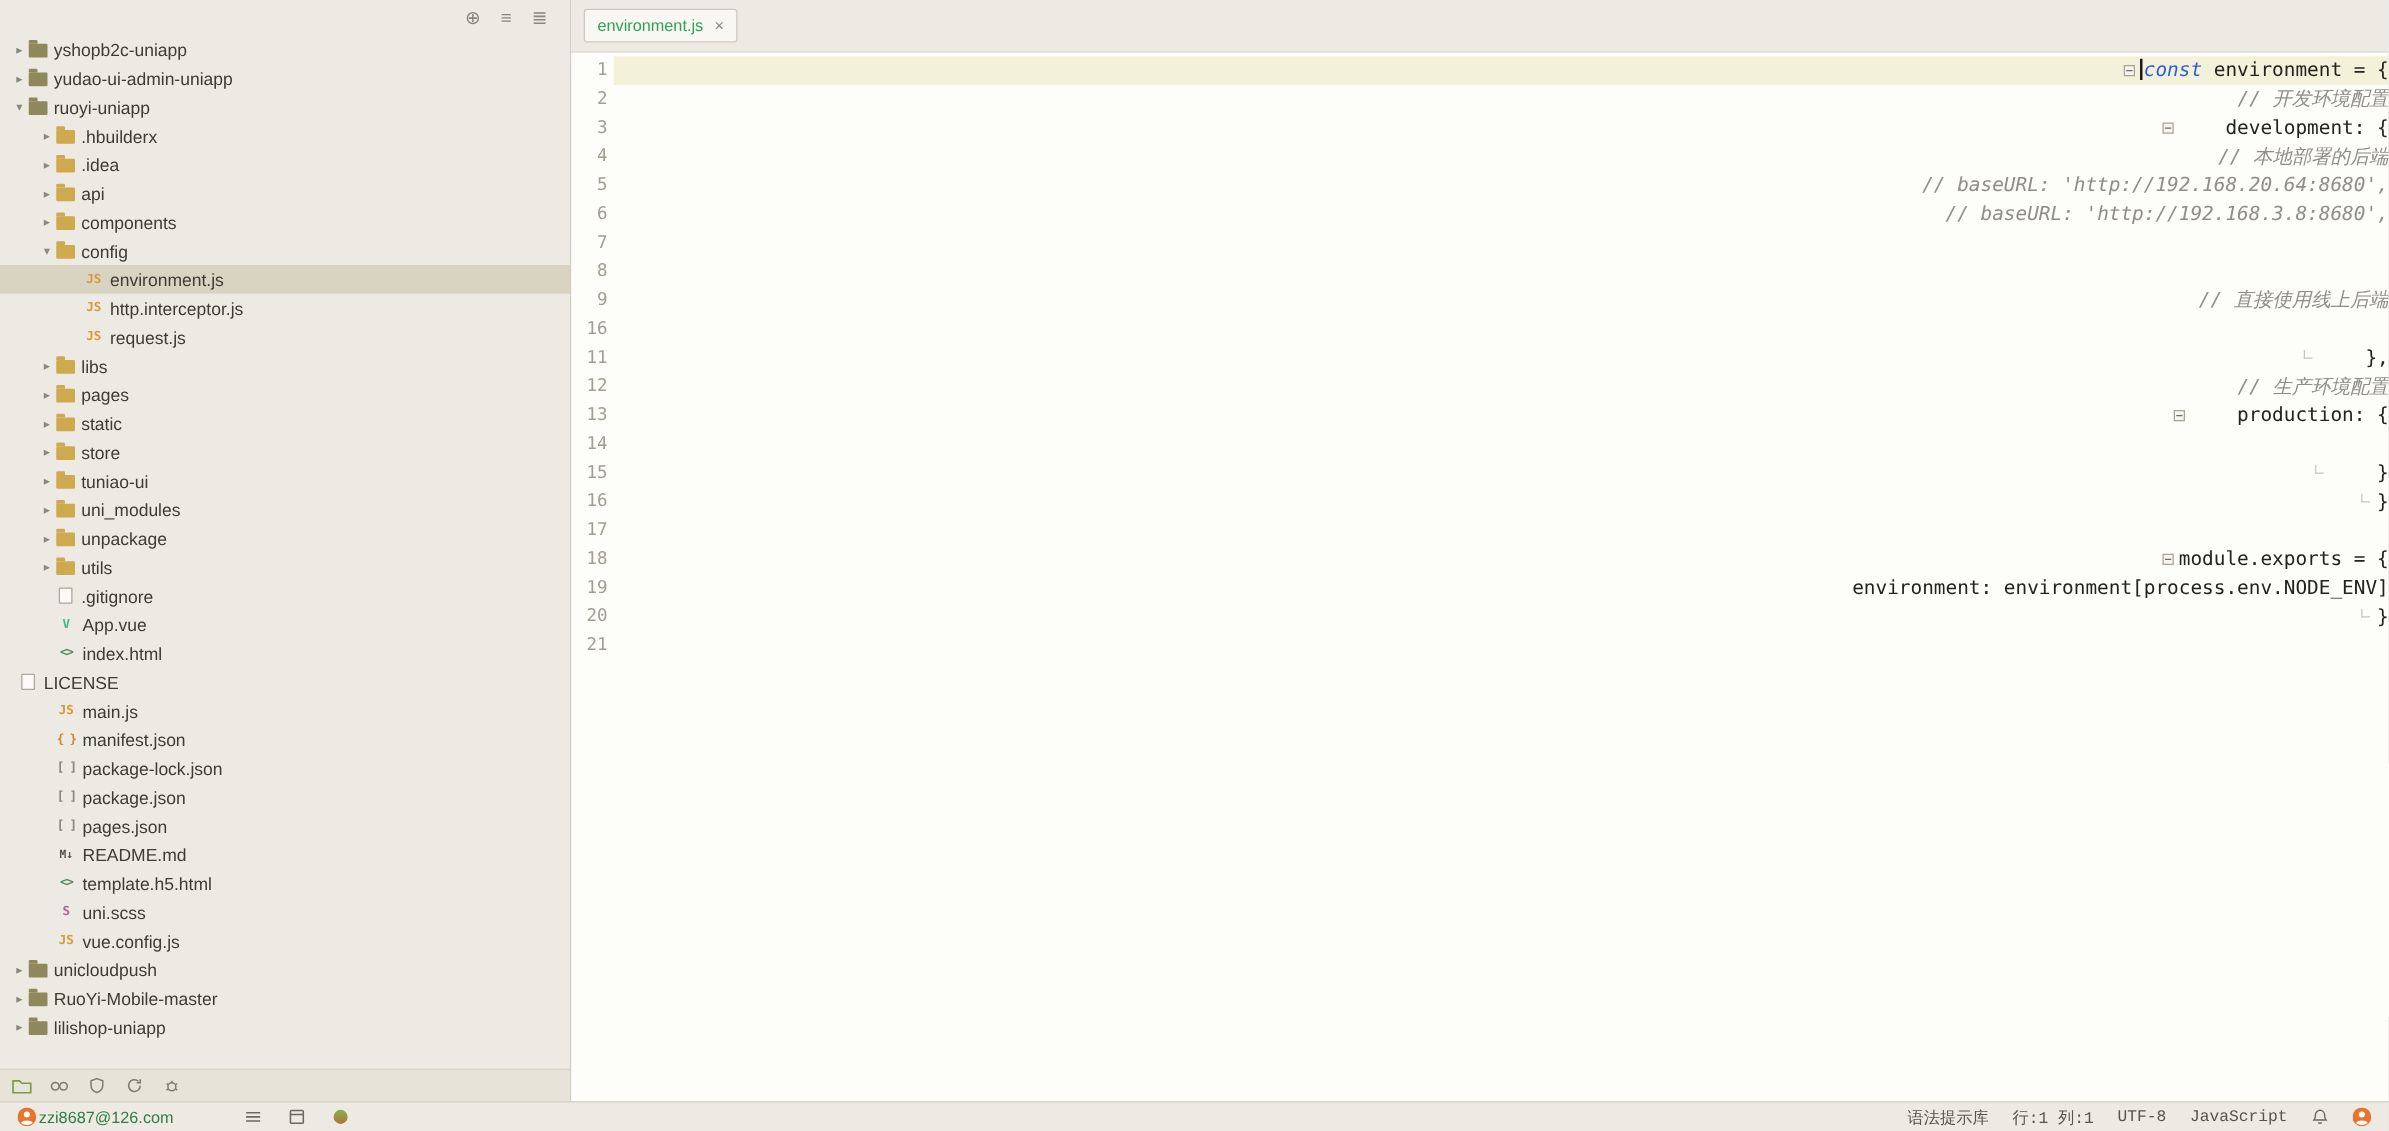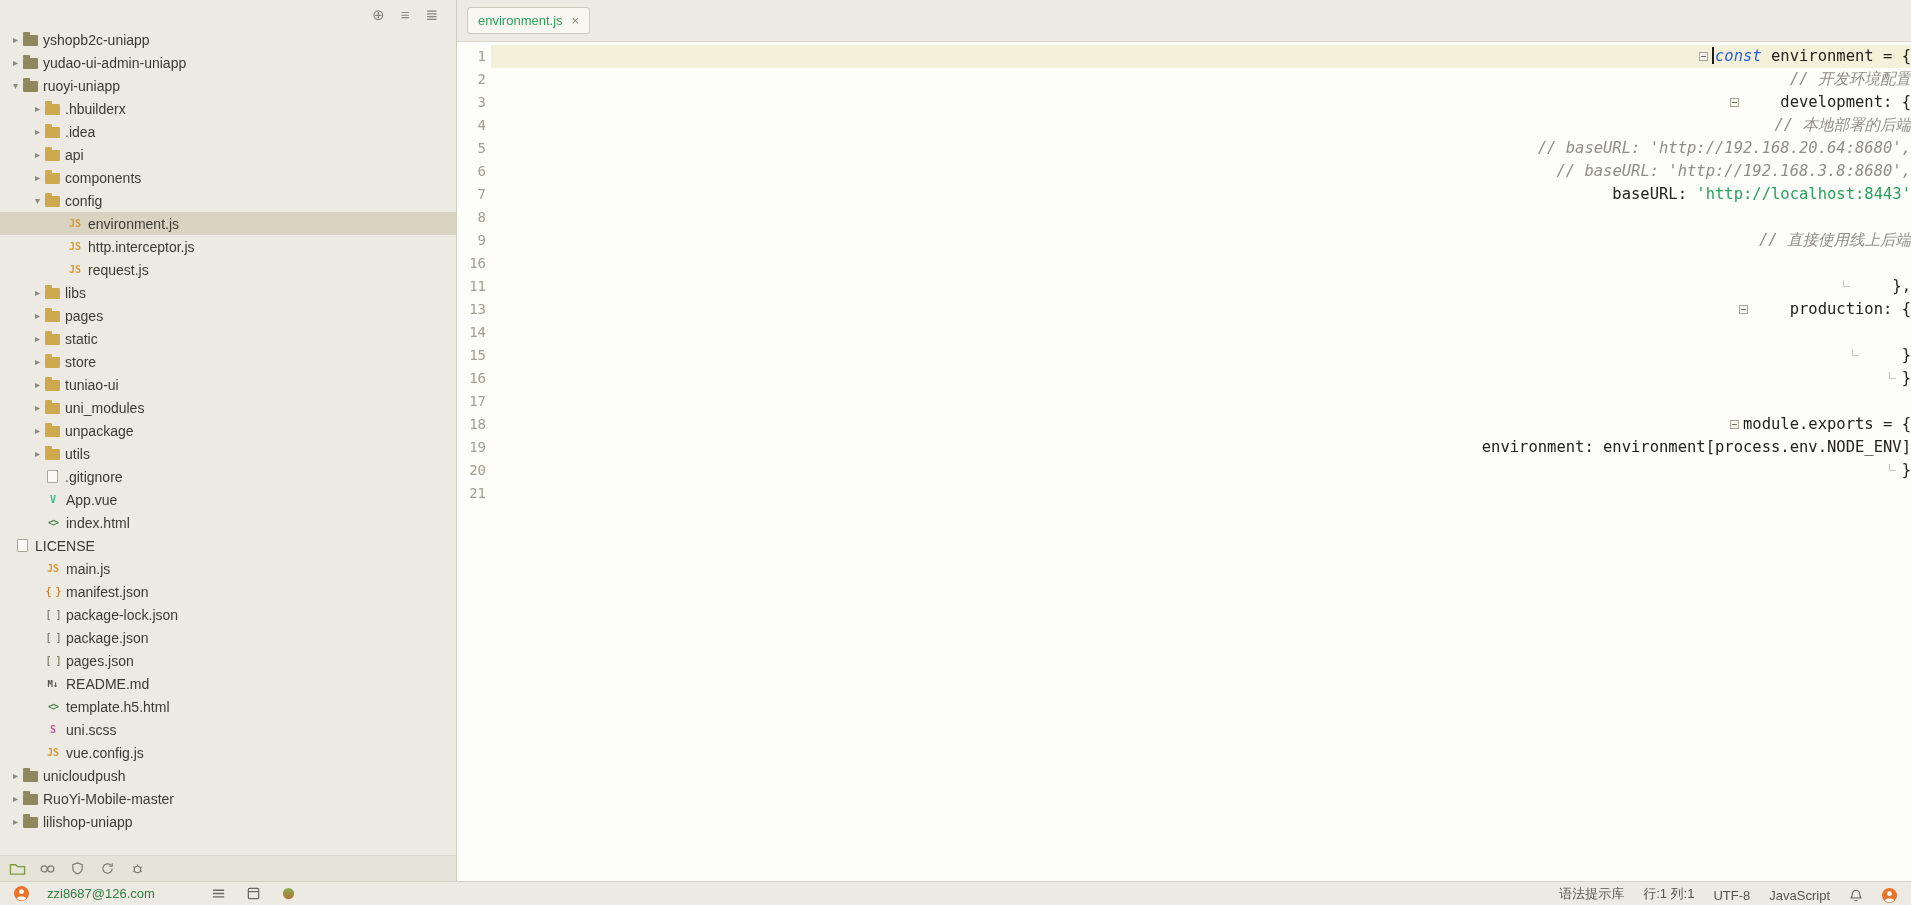--- a/index.html
+++ b/index.html
@@ -68,24 +68,24 @@
   .kw  { color:#2b5fd9; font-style:italic; }
   .cm  { color:#8f8d85; font-style:italic; }
   .str { color:#27a05b; }
   .pl  { color:#24221c; }
   .caret { display:inline-block; width:2px; height:17px; background:#1a1a1a;
     vertical-align:-3px; margin-right:1px; }
 
   
   .statusbar { height:24px; flex:none; background:#eceae2; border-top:1px solid #d3d0c5;
     display:flex; align-items:center; font-size:13px; color:#57544b; padding:0 14px; }
-  .sb-left { display:flex; align-items:flex-start; gap:18px; }
+  .sb-left { display:flex; align-items:flex-start; gap:2px; }
   .account { color:#2f7d44; }
   .sb-mid { display:flex; align-items:center; gap:20px; margin-left:56px; }
-  .sb-right { margin-left:auto; display:flex; align-items:flex-end; gap:19px; }
+  .sb-right { margin-left:auto; display:flex; align-items:center; gap:19px;font-family:Liberation Mono, monospace; }
   .sb-item { cursor:default; }
   .ic { display:flex; align-items:center; justify-content:center; }
 </style>
 </head>
 <body>
 
 <div class="app">
   <div class="main">
 
     <div class="sidebar">
@@ -354,21 +354,20 @@
             <span class="gut">6</span>
             <span class="body">
               <span class="fold"></span>
               <pre class="codeline"><span class="pl">        </span><span class="cm">// baseURL: 'http://192.168.3.8:8680',</span></pre>
             </span>
           </div>
           <div class="cl">
             <span class="gut">7</span>
             <span class="body">
               <span class="fold"></span>
-              <pre class="codeline"><span class="pl">        baseURL: </span><span class="str">'http://localhost:8443'</span></pre>
             </span>
           </div>
           <div class="cl">
             <span class="gut">8</span>
             <span class="body">
               <span class="fold"></span>
               <pre class="codeline"></pre>
             </span>
           </div>
           <div class="cl">
@@ -384,20 +383,27 @@
               <span class="fold"></span>
             </span>
           </div>
           <div class="cl">
             <span class="gut">11</span>
             <span class="body">
               <span class="fold">
                 <span class="fold-end"></span>
               </span>
               <pre class="codeline"><span class="pl">    },</span></pre>
+            </span>
+          </div>
+          <div class="cl">
+            <span class="gut">12</span>
+            <span class="body">
+              <span class="fold"></span>
+              <pre class="codeline"><span class="pl">    </span><span class="cm">// 生产环境配置</span></pre>
             </span>
           </div>
           <div class="cl">
             <span class="gut">13</span>
             <span class="body">
               <span class="fold">
                 <span class="fold-box"></span>
               </span>
               <pre class="codeline"><span class="pl">    production: {</span></pre>
             </span>

